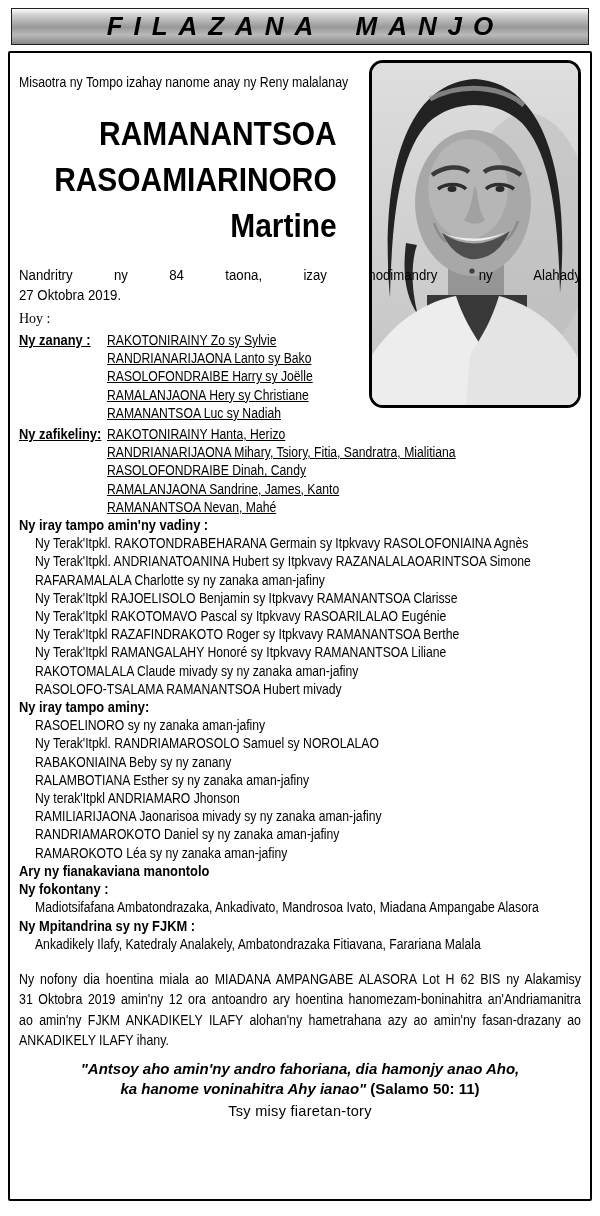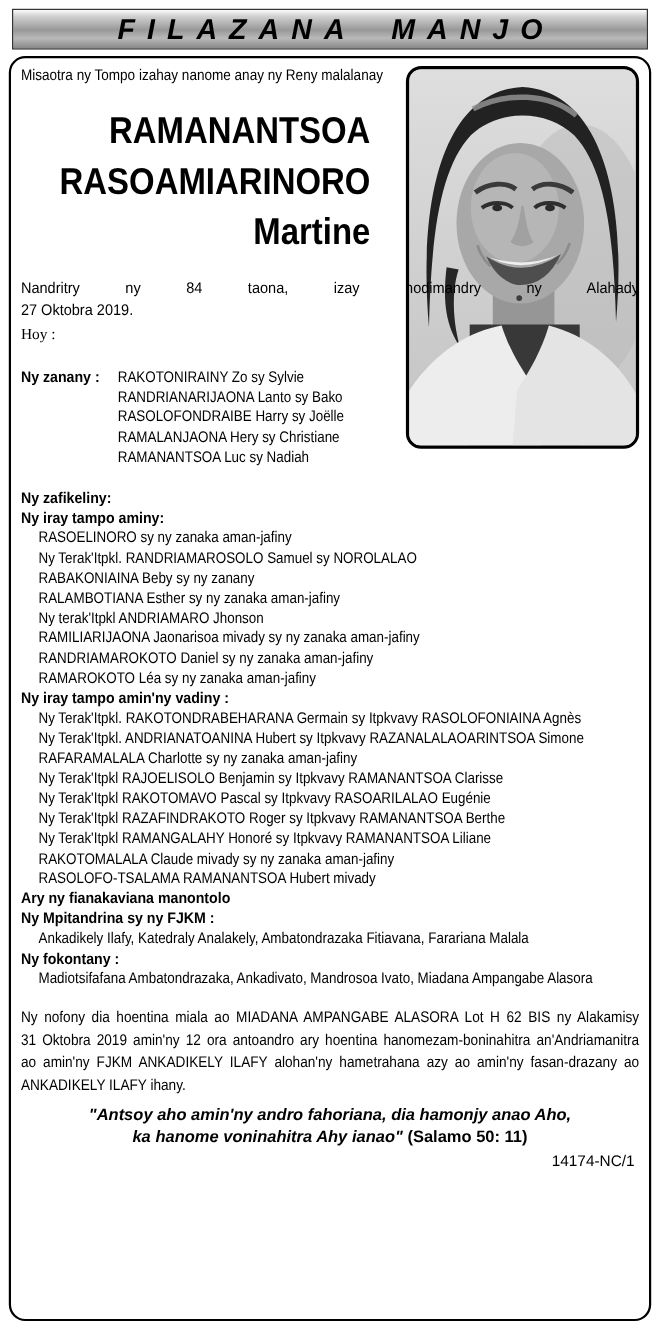--- a/index.html
+++ b/index.html
@@ -12,22 +12,22 @@
     margin:8px 11px 0;height:35px;border:1px solid #1f1f1f;
     background:linear-gradient(180deg,#fdfdfd 0%,#d2d2d2 16%,#989898 52%,#b9b9b9 74%,#878787 100%);
     display:flex;align-items:center;justify-content:center;
   }
   .banner-title{
     font-size:26px;font-weight:bold;font-style:italic;
     letter-spacing:0.42em;word-spacing:0.55em;padding-left:0.42em;white-space:nowrap;
   }
   
   .main-box{
-    position:relative;margin:6px 8px 0;border:2px solid #000;border-radius:15px;
-    padding:6px 9px 8px;box-sizing:border-box;min-height:1150px;
+    position:relative;margin:6px 8px 0;border:2px solid #000;border-radius:2px;
+    padding:20px 9px 8px;box-sizing:border-box;min-height:1150px;
   }
   .photo-frame{
     position:absolute;top:7px;right:9px;width:206px;height:342px;
     border:3px solid #000;border-radius:14px;overflow:hidden;background:#d5d5d5;
   }
   .col{margin-right:224px;}
   .intro{
     font-size:14px;line-height:19px;margin-bottom:4px;
     white-space:nowrap;transform:scaleX(0.88);transform-origin:0 50%;
   }
@@ -36,21 +36,21 @@
     font-weight:bold;font-size:34px;line-height:46px;white-space:nowrap;
     transform:scaleX(0.88);transform-origin:50% 50%;
   }
   .death-para{
     font-size:14px;line-height:19.5px;margin-top:14px;
     width:106%;transform:scaleX(0.9434);transform-origin:0 0;
   }
   .jl{text-align:justify;text-align-last:justify;}
   .hoy{font-size:14px;line-height:19px;margin-top:4px;font-family:Liberation Serif, serif;}
   
-  .tab-group{display:grid;grid-template-columns:88px 1fr;font-size:14px;line-height:18.2px;margin-top:19px;}
+  .tab-group{display:grid;grid-template-columns:88px 1fr;font-size:14px;line-height:18.2px;margin-top:3px;text-decoration:underline;}
   .tab-label{font-weight:bold;white-space:nowrap;transform:scaleX(0.92);transform-origin:0 0;}
   .itm{white-space:nowrap;transform:scaleX(0.87);transform-origin:0 0;}
   
   .sec{font-size:14px;line-height:18.2px;}
   .sec-label{
     font-weight:bold;white-space:nowrap;transform:scaleX(0.92);transform-origin:0 0;
     font-size:14px;line-height:18.2px;
   }
   .sec-items{padding-left:16px;}
   .gap{height:14px;}
@@ -136,79 +136,86 @@
         <div class="itm">RAKOTONIRAINY Zo sy Sylvie</div>
         <div class="itm">RANDRIANARIJAONA Lanto sy Bako</div>
         <div class="itm">RASOLOFONDRAIBE Harry sy Joëlle</div>
         <div class="itm">RAMALANJAONA Hery sy Christiane</div>
         <div class="itm">RAMANANTSOA Luc sy Nadiah</div>
       </div>
     </div>
 
     <div class="tab-group">
       <div class="tab-label">Ny zafikeliny:</div>
-    </div>
-
-    <div class="sec">
-      <div class="sec-label">Ny iray tampo aminy:</div>
-      <div class="sec-items">
-        <div class="itm">RASOELINORO sy ny zanaka aman-jafiny</div>
-        <div class="itm">Ny Terak'Itpkl. RANDRIAMAROSOLO Samuel sy NOROLALAO</div>
-        <div class="itm">RABAKONIAINA Beby sy ny zanany</div>
-        <div class="itm">RALAMBOTIANA Esther sy ny zanaka aman-jafiny</div>
-        <div class="itm">Ny terak'Itpkl ANDRIAMARO Jhonson</div>
-        <div class="itm">RAMILIARIJAONA Jaonarisoa mivady sy ny zanaka aman-jafiny</div>
-        <div class="itm">RANDRIAMAROKOTO Daniel sy ny zanaka aman-jafiny</div>
-        <div class="itm">RAMAROKOTO Léa sy ny zanaka aman-jafiny</div>
+      <div>
+        <div class="itm">RAKOTONIRAINY Hanta, Herizo</div>
+        <div class="itm">RANDRIANARIJAONA Mihary, Tsiory, Fitia, Sandratra, Mialitiana</div>
+        <div class="itm">RASOLOFONDRAIBE Dinah, Candy</div>
+        <div class="itm">RAMALANJAONA Sandrine, James, Kanto</div>
+        <div class="itm">RAMANANTSOA Nevan, Mahé</div>
       </div>
     </div>
 
     <div class="sec">
       <div class="sec-label">Ny iray tampo amin'ny vadiny :</div>
       <div class="sec-items">
         <div class="itm">Ny Terak'Itpkl. RAKOTONDRABEHARANA Germain sy Itpkvavy RASOLOFONIAINA Agnès</div>
         <div class="itm">Ny Terak'Itpkl. ANDRIANATOANINA Hubert sy Itpkvavy RAZANALALAOARINTSOA Simone</div>
         <div class="itm">RAFARAMALALA Charlotte sy ny zanaka aman-jafiny</div>
         <div class="itm">Ny Terak'Itpkl RAJOELISOLO Benjamin sy Itpkvavy RAMANANTSOA Clarisse</div>
         <div class="itm">Ny Terak'Itpkl RAKOTOMAVO Pascal sy Itpkvavy RASOARILALAO Eugénie</div>
         <div class="itm">Ny Terak'Itpkl RAZAFINDRAKOTO Roger sy Itpkvavy RAMANANTSOA Berthe</div>
         <div class="itm">Ny Terak'Itpkl RAMANGALAHY Honoré sy Itpkvavy RAMANANTSOA Liliane</div>
         <div class="itm">RAKOTOMALALA Claude mivady sy ny zanaka aman-jafiny</div>
         <div class="itm">RASOLOFO-TSALAMA RAMANANTSOA Hubert mivady</div>
       </div>
     </div>
 
+    <div class="sec">
+      <div class="sec-label">Ny iray tampo aminy:</div>
+      <div class="sec-items">
+        <div class="itm">RASOELINORO sy ny zanaka aman-jafiny</div>
+        <div class="itm">Ny Terak'Itpkl. RANDRIAMAROSOLO Samuel sy NOROLALAO</div>
+        <div class="itm">RABAKONIAINA Beby sy ny zanany</div>
+        <div class="itm">RALAMBOTIANA Esther sy ny zanaka aman-jafiny</div>
+        <div class="itm">Ny terak'Itpkl ANDRIAMARO Jhonson</div>
+        <div class="itm">RAMILIARIJAONA Jaonarisoa mivady sy ny zanaka aman-jafiny</div>
+        <div class="itm">RANDRIAMAROKOTO Daniel sy ny zanaka aman-jafiny</div>
+        <div class="itm">RAMAROKOTO Léa sy ny zanaka aman-jafiny</div>
+      </div>
+    </div>
+
 
     <div class="sec-label">Ary ny fianakaviana manontolo</div>
 
     <div class="sec">
+      <div class="sec-label">Ny fokontany :</div>
+      <div class="sec-items">
+        <div class="itm">Madiotsifafana Ambatondrazaka, Ankadivato, Mandrosoa Ivato, Miadana Ampangabe Alasora</div>
+      </div>
+    </div>
+
+    <div class="sec">
       <div class="sec-label">Ny Mpitandrina sy ny FJKM :</div>
       <div class="sec-items">
         <div class="itm">Ankadikely Ilafy, Katedraly Analakely, Ambatondrazaka Fitiavana, Farariana Malala</div>
-      </div>
-    </div>
-
-    <div class="sec">
-      <div class="sec-label">Ny fokontany :</div>
-      <div class="sec-items">
-        <div class="itm">Madiotsifafana Ambatondrazaka, Ankadivato, Mandrosoa Ivato, Miadana Ampangabe Alasora</div>
       </div>
     </div>
 
     <div class="gap"></div>
 
     <div class="funeral-para">
       <div class="jl">Ny nofony dia hoentina miala ao MIADANA AMPANGABE ALASORA Lot H 62 BIS ny Alakamisy</div>
       <div class="jl">31 Oktobra 2019 amin'ny 12 ora antoandro ary hoentina hanomezam-boninahitra an'Andriamanitra</div>
       <div class="jl">ao amin'ny FJKM ANKADIKELY ILAFY alohan'ny hametrahana azy ao amin'ny fasan-drazany ao</div>
       <div>ANKADIKELY ILAFY ihany.</div>
     </div>
 
     <div class="verse">
       <div class="v-it">"Antsoy aho amin'ny andro fahoriana, dia hamonjy anao Aho,</div>
       <div><span class="v-it">ka hanome voninahitra Ahy ianao"</span> <span class="v-ref">(Salamo 50: 11)</span></div>
     </div>
 
-
-    <div class="refnum">14174-NC/1</div>
+    <div class="no-vigil">Tsy misy fiaretan-tory</div>
+
 
   </div>
 </div>
 
 </body></html>

